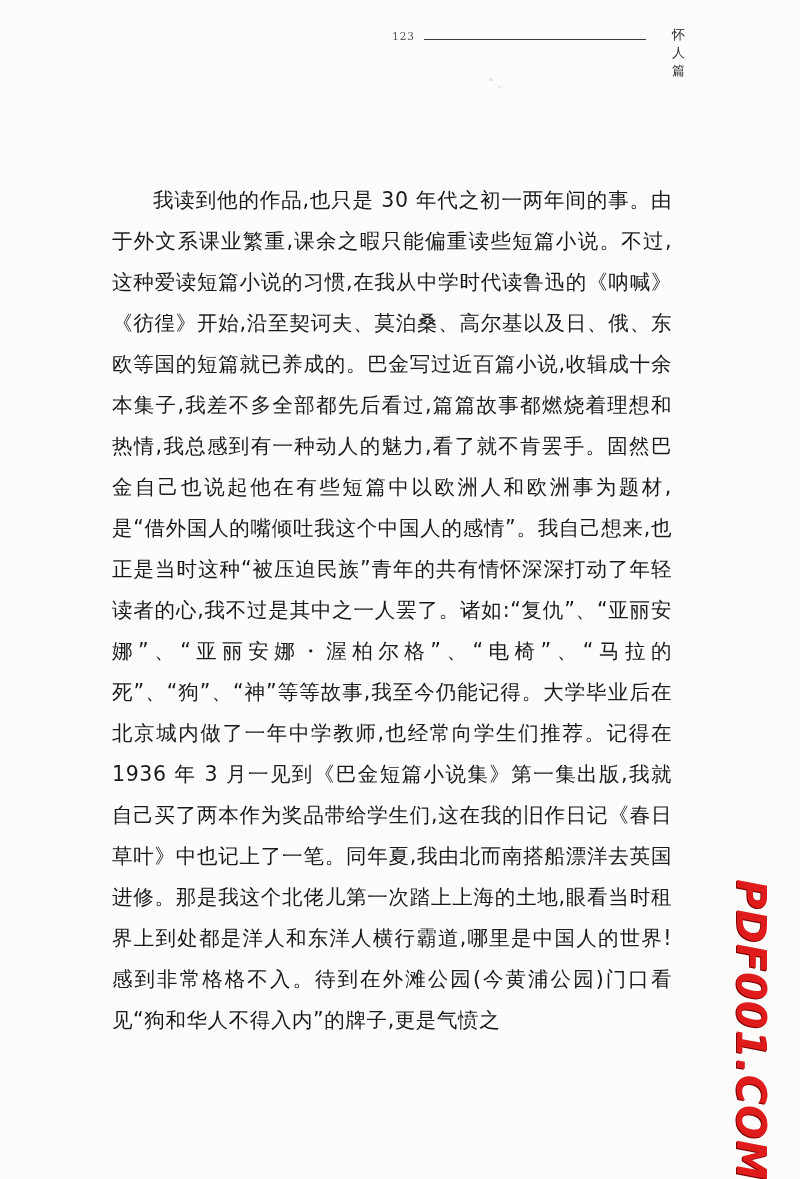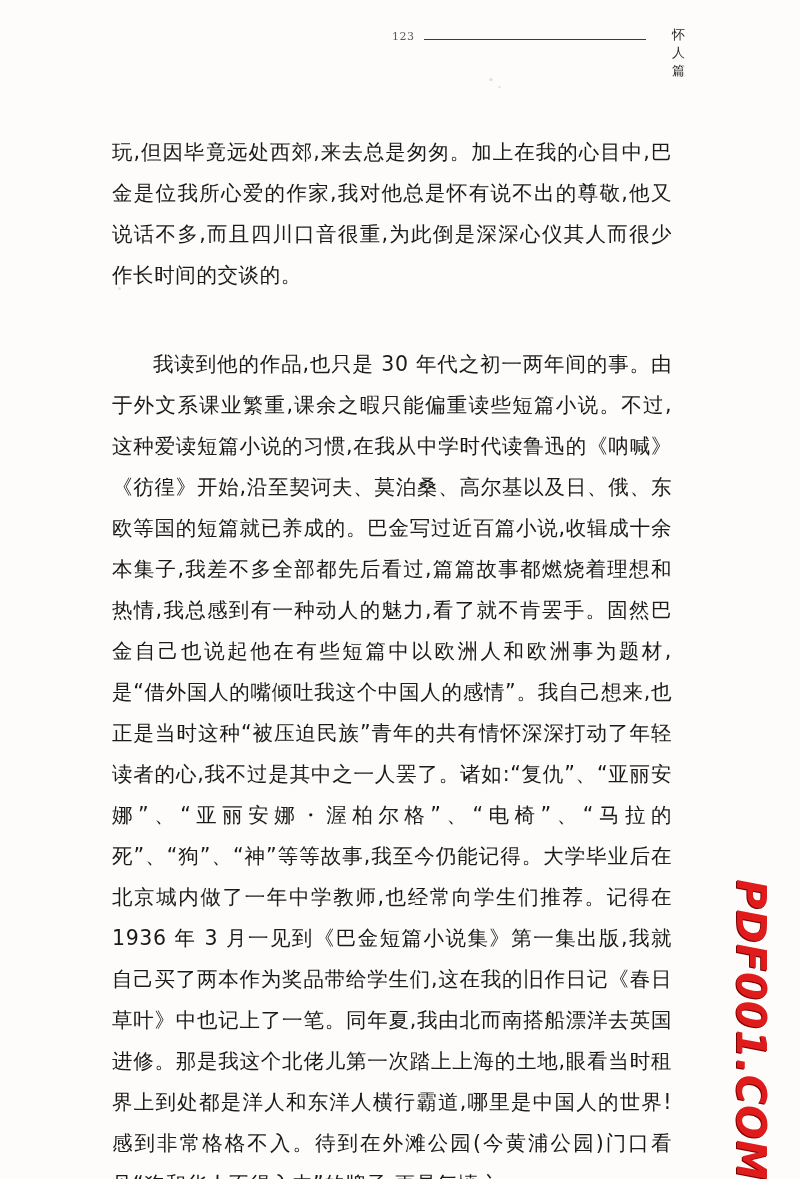--- a/index.html
+++ b/index.html
@@ -121,21 +121,20 @@
 
 <div class="page">
 
   <div class="header">
     <span class="header-pageno">123</span>
     <span class="header-rule"></span>
     <span class="header-title">怀人篇</span>
   </div>
 
   <div class="body-block">
-    <p class="para">玩,但因毕竟远处西郊,来去总是匆匆。加上在我的心目中,巴金是位我所心爱的作家,我对他总是怀有说不出的尊敬,他又说话不多,而且四川口音很重,为此倒是深深心仪其人而很少作长时间的交谈的。</p>
     <p class="para indent">我读到他的作品,也只是 30 年代之初一两年间的事。由于外文系课业繁重,课余之暇只能偏重读些短篇小说。不过,这种爱读短篇小说的习惯,在我从中学时代读鲁迅的《呐喊》《彷徨》开始,沿至契诃夫、莫泊桑、高尔基以及日、俄、东欧等国的短篇就已养成的。巴金写过近百篇小说,收辑成十余本集子,我差不多全部都先后看过,篇篇故事都燃烧着理想和热情,我总感到有一种动人的魅力,看了就不肯罢手。固然巴金自己也说起他在有些短篇中以欧洲人和欧洲事为题材,是“借外国人的嘴倾吐我这个中国人的感情”。我自己想来,也正是当时这种“被压迫民族”青年的共有情怀深深打动了年轻读者的心,我不过是其中之一人罢了。诸如:“复仇”、“亚丽安娜”、“亚丽安娜・渥柏尔格”、“电椅”、“马拉的死”、“狗”、“神”等等故事,我至今仍能记得。大学毕业后在北京城内做了一年中学教师,也经常向学生们推荐。记得在 1936 年 3 月一见到《巴金短篇小说集》第一集出版,我就自己买了两本作为奖品带给学生们,这在我的旧作日记《春日草叶》中也记上了一笔。同年夏,我由北而南搭船漂洋去英国进修。那是我这个北佬儿第一次踏上上海的土地,眼看当时租界上到处都是洋人和东洋人横行霸道,哪里是中国人的世界! 感到非常格格不入。待到在外滩公园(今黄浦公园)门口看见“狗和华人不得入内”的牌子,更是气愤之</p>
   </div>
 
   <div class="watermark">
     <span class="watermark-text">PDF001.COM</span>
   </div>
 
   <div class="speck" style="left:489px; top:78px; width:4px; height:3px;"></div>
   <div class="speck" style="left:498px; top:86px; width:3px; height:2px;"></div>
   <div class="speck" style="left:118px; top:287px; width:3px; height:3px;"></div>

